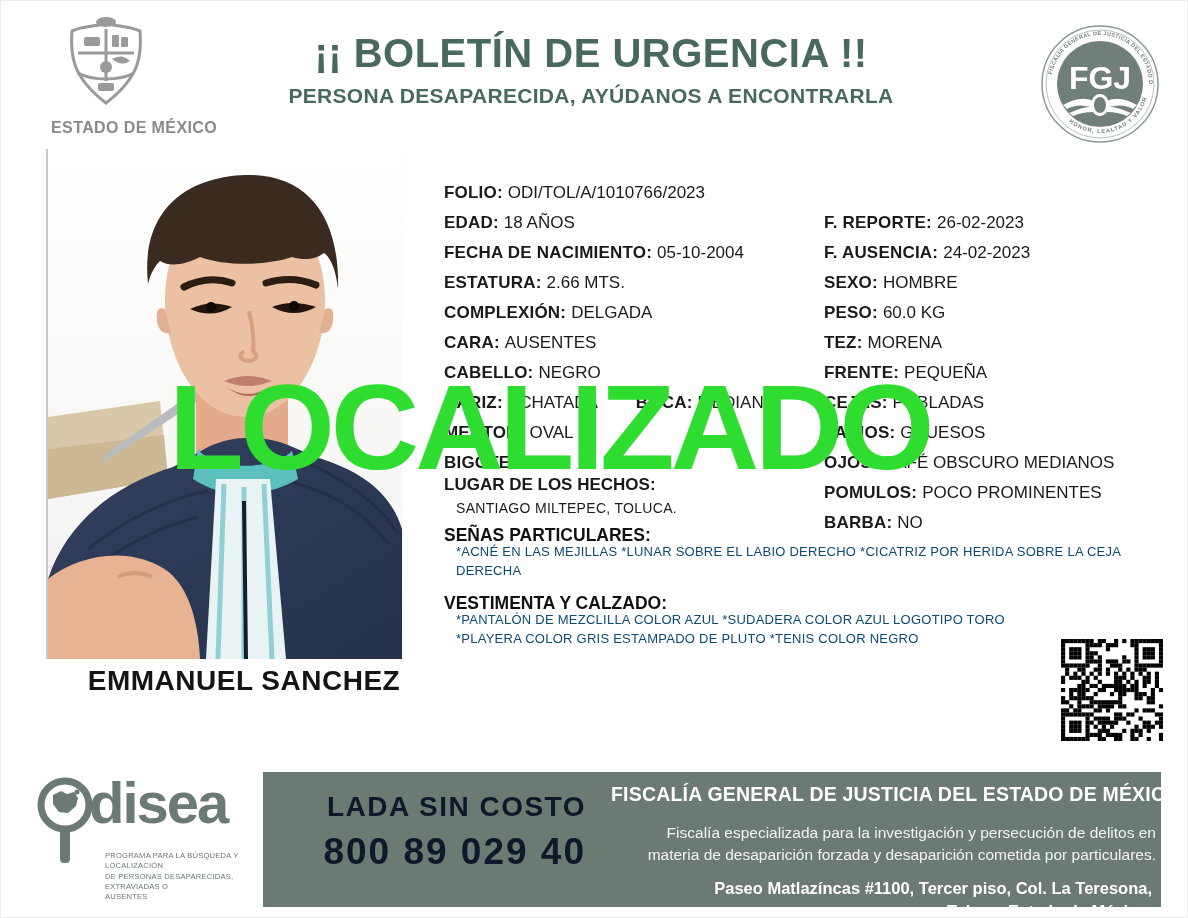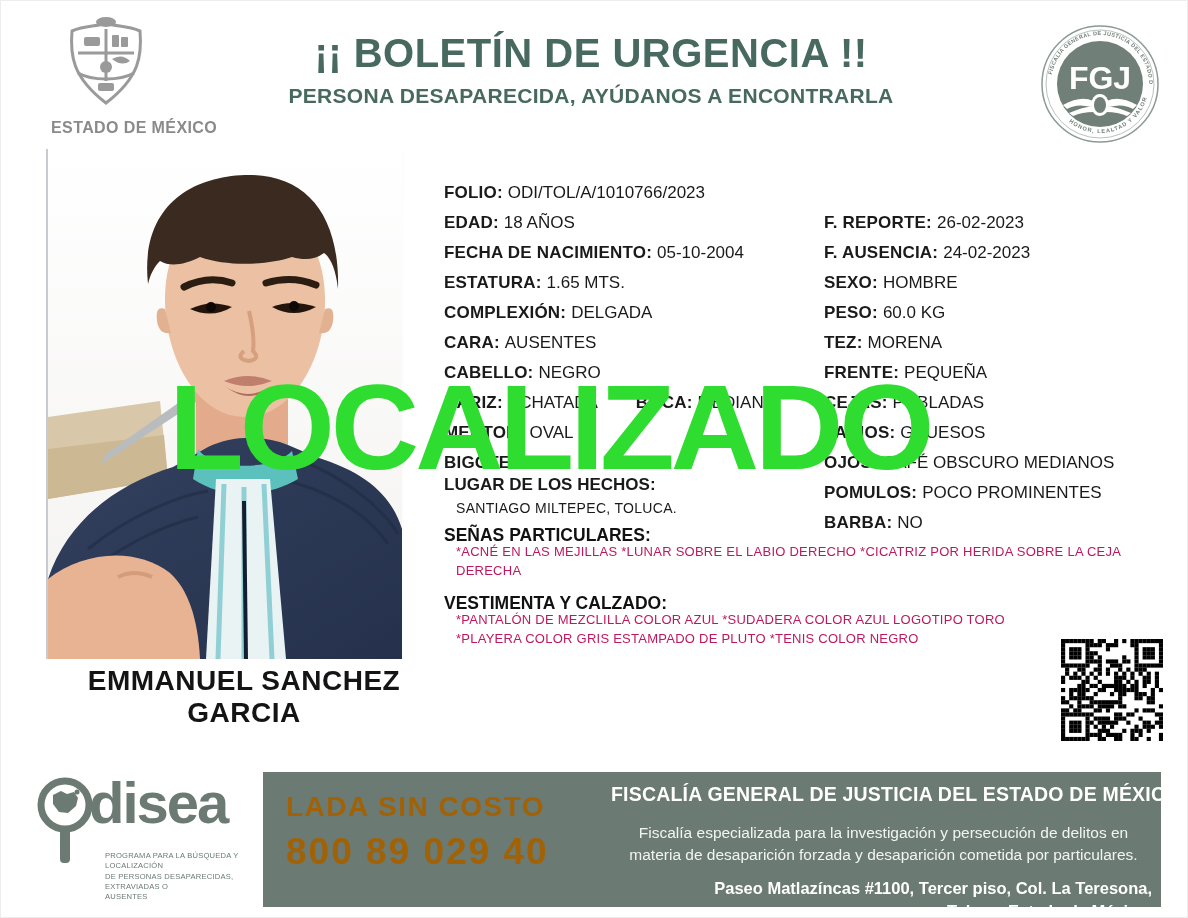--- a/index.html
+++ b/index.html
@@ -24,37 +24,37 @@
   .col{position:absolute;color:#1a1a1a;margin-top:32px;}
   .col-left{left:443px;top:145px;width:390px;}
   .col-right{left:823px;top:175px;width:350px;}
   .drow{height:30px;line-height:30px;white-space:nowrap;font-size:17px;}
   .dlab{font-weight:800;letter-spacing:.2px;}
   .dval{font-weight:400;margin-left:5px;}
   .dlab2{margin-left:38px;}
   .lugar-label{position:absolute;left:443px;top:474px;font-size:17px;font-weight:800;color:#1a1a1a;}
   .lugar-value{position:absolute;left:455px;top:499px;font-size:14px;color:#1a1a1a;letter-spacing:.3px;}
   .block-label{position:absolute;left:443px;font-size:17.5px;font-weight:800;color:#111;}
-  .block-line{position:absolute;left:455px;font-size:13px;color:#be185d;letter-spacing:.25px;white-space:nowrap;}
+  .block-line{position:absolute;left:455px;font-size:13px;color:#0c4a6e;letter-spacing:.25px;white-space:nowrap;}
   
   .localizado{
     position:absolute;left:168px;top:366px;z-index:60;
     font-size:120px;font-weight:800;letter-spacing:-4px;line-height:1;
     color:#2edd2f;white-space:nowrap;transform:scaleX(1.02);transform-origin:left top;
   }
   
   .qr{position:absolute;left:1060px;top:638px;width:102px;height:102px;background:#fff;}
   
   .footer-dark{position:absolute;left:262px;top:771px;width:898px;height:135px;background:#6b7a73;}
-  .lada{position:absolute;left:285px;top:790px;width:300px;text-align:left;color:#a16207;}
+  .lada{position:absolute;left:285px;top:790px;width:300px;text-align:right;color:#0f172a;}
   .lada-1{font-size:28px;font-weight:800;letter-spacing:1.5px;}
   .lada-2{font-size:37px;font-weight:800;letter-spacing:2px;margin-top:8px;}
   .ffgj{position:absolute;left:610px;top:782px;width:545px;color:#ffffff;}
   .ffgj-title{font-size:19.5px;font-weight:800;text-align:center;letter-spacing:.2px;white-space:nowrap;}
-  .ffgj-desc{font-size:15.5px;text-align:center;margin-top:16px;line-height:1.4;color:#f2f4f3;}
+  .ffgj-desc{font-size:15.5px;text-align:right;margin-top:16px;line-height:1.4;color:#f2f4f3;}
   .ffgj-addr{font-size:16.5px;font-weight:800;text-align:right;margin-top:12px;line-height:1.35;padding-right:4px;}
   .odisea{position:absolute;left:36px;top:782px;width:230px;color:#6b7a73;}
   .odisea-row{position:relative;height:62px;}
   .odisea-brand{position:absolute;left:52px;top:-14px;font-size:58px;font-weight:800;letter-spacing:-2px;color:#6b7a73;}
   .odisea-tag{margin-left:68px;margin-top:6px;font-size:7.6px;line-height:1.35;color:#6b7a73;letter-spacing:.2px;}
   .odisea-phone{margin-top:10px;font-size:31px;font-weight:800;color:#5e6d66;letter-spacing:.5px;white-space:nowrap;}
 </style>
 </head>
 <body>
 
@@ -161,28 +161,27 @@
       <path d="M176,232 q24,-10 48,0 q-24,10 -48,0 Z" fill="#c07e6d"></path>
       <path d="M178,238 q22,14 44,0 q-20,18 -44,0 Z" fill="#b06a5c"></path>
 
       <path d="M0,430 C36,402 88,398 122,424 C140,440 150,470 152,510 L0,510 Z" fill="#e7b392"></path>
       <path d="M70,428 q16,-8 34,0" stroke="#d49c7a" stroke-width="4" fill="none"></path>
     </svg>
   </div>
 
   <div class="person-name">
     <div>EMMANUEL SANCHEZ</div>
-    <div>GARCIA</div>
   </div>
 
   <div class="col col-left" id="col-left">
       <div class="drow"><span class="dlab">FOLIO:</span><span class="dval">ODI/TOL/A/1010766/2023</span></div>
       <div class="drow"><span class="dlab">EDAD:</span><span class="dval">18 AÑOS</span></div>
       <div class="drow"><span class="dlab">FECHA DE NACIMIENTO:</span><span class="dval">05-10-2004</span></div>
-      <div class="drow"><span class="dlab">ESTATURA:</span><span class="dval">1.65 MTS.</span></div>
+      <div class="drow"><span class="dlab">ESTATURA:</span><span class="dval">2.66 MTS.</span></div>
       <div class="drow"><span class="dlab">COMPLEXIÓN:</span><span class="dval">DELGADA</span></div>
       <div class="drow"><span class="dlab">CARA:</span><span class="dval">AUSENTES</span></div>
       <div class="drow"><span class="dlab">CABELLO:</span><span class="dval">NEGRO</span></div>
       <div class="drow"><span class="dlab">NARIZ:</span><span class="dval">ACHATADA</span><span class="dlab dlab2">BOCA:</span><span class="dval">MEDIANA</span></div>
       <div class="drow"><span class="dlab">MENTON:</span><span class="dval">OVAL</span></div>
       <div class="drow"><span class="dlab">BIGOTE:</span><span class="dval">NO</span></div>
     </div>
   <div class="col col-right" id="col-right">
       <div class="drow"><span class="dlab">F. REPORTE:</span><span class="dval">26-02-2023</span></div>
       <div class="drow"><span class="dlab">F. AUSENCIA:</span><span class="dval">24-02-2023</span></div>

